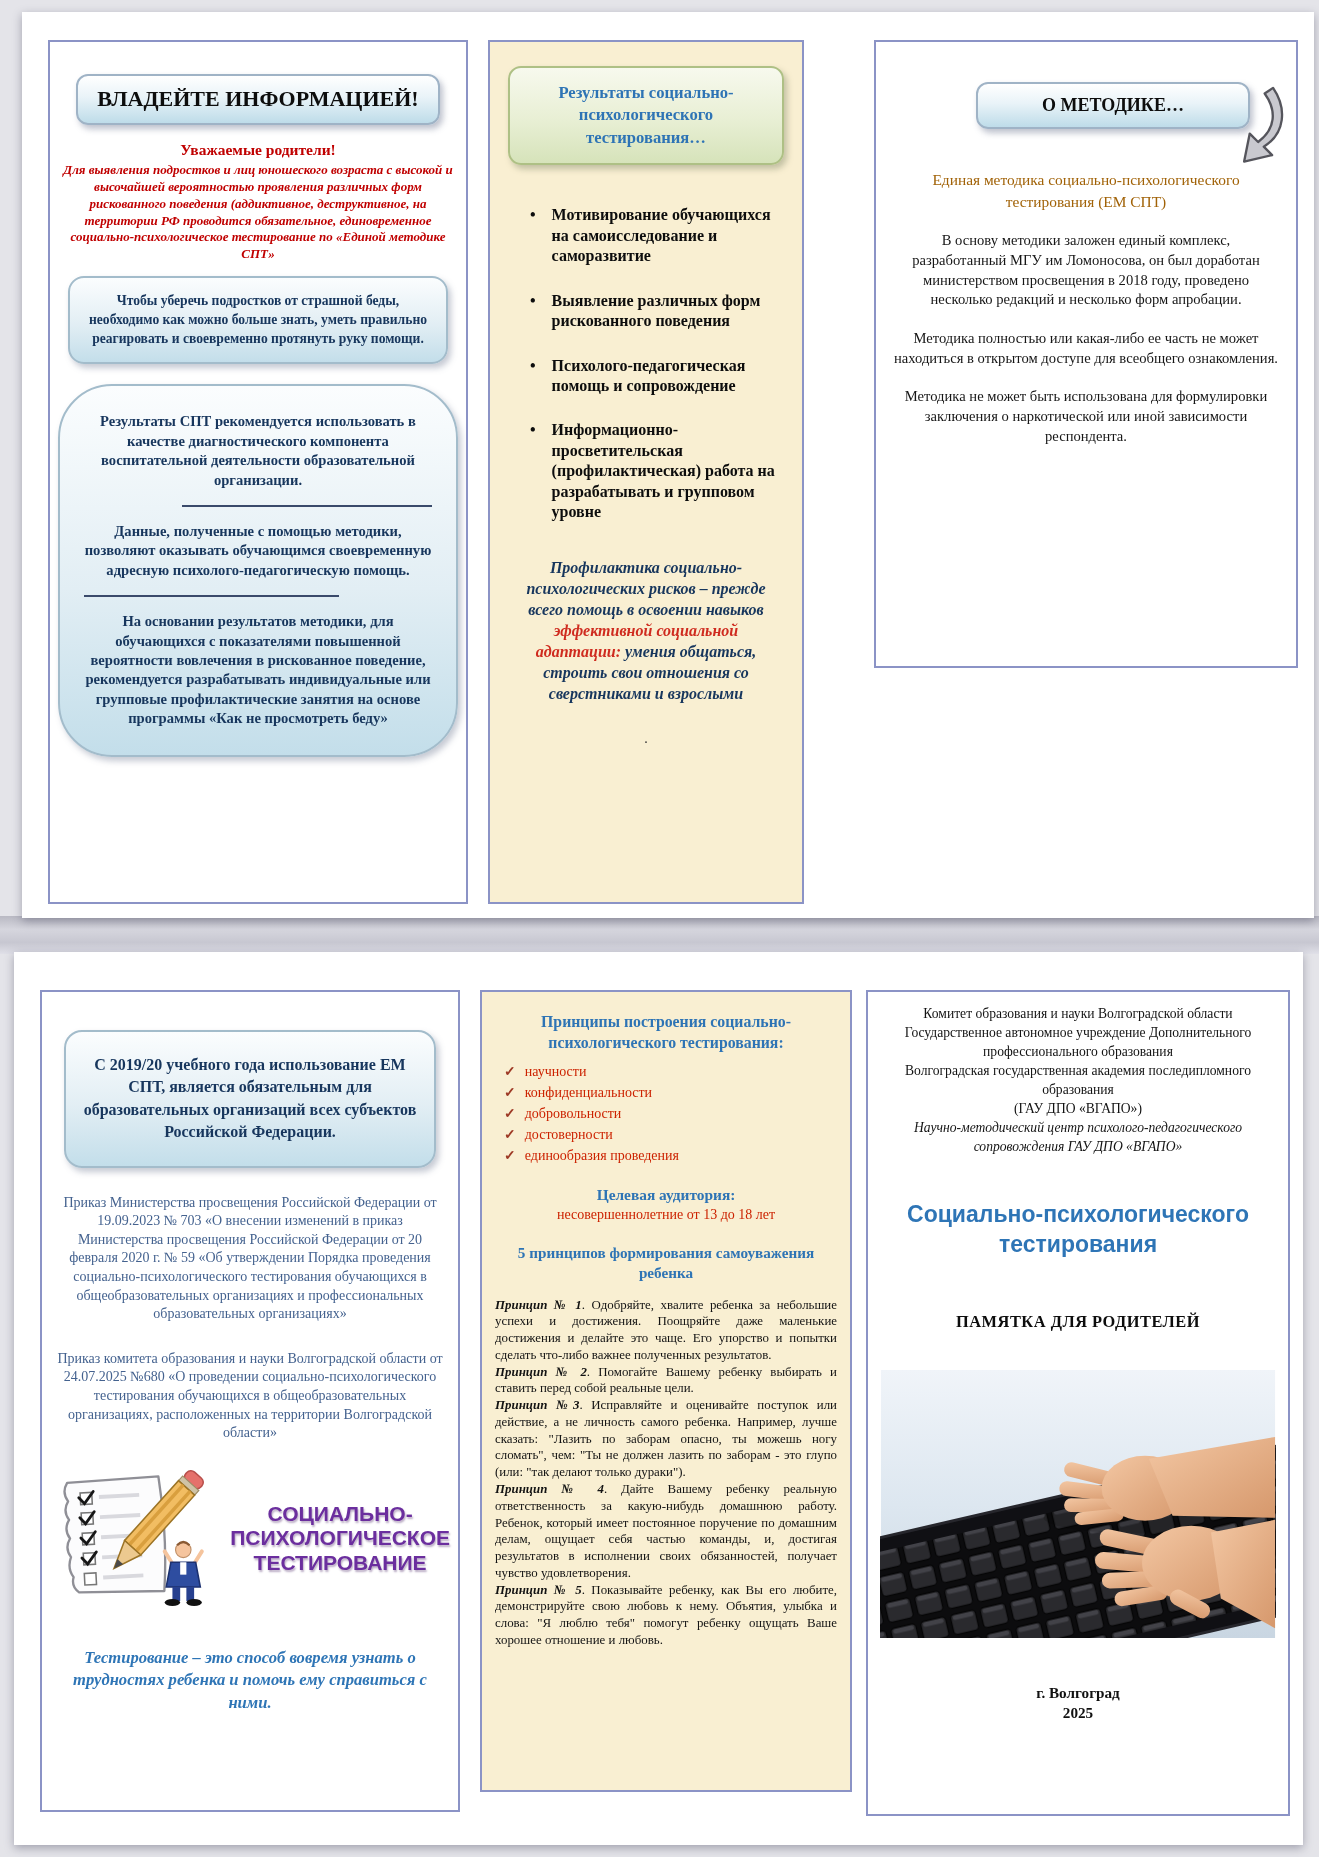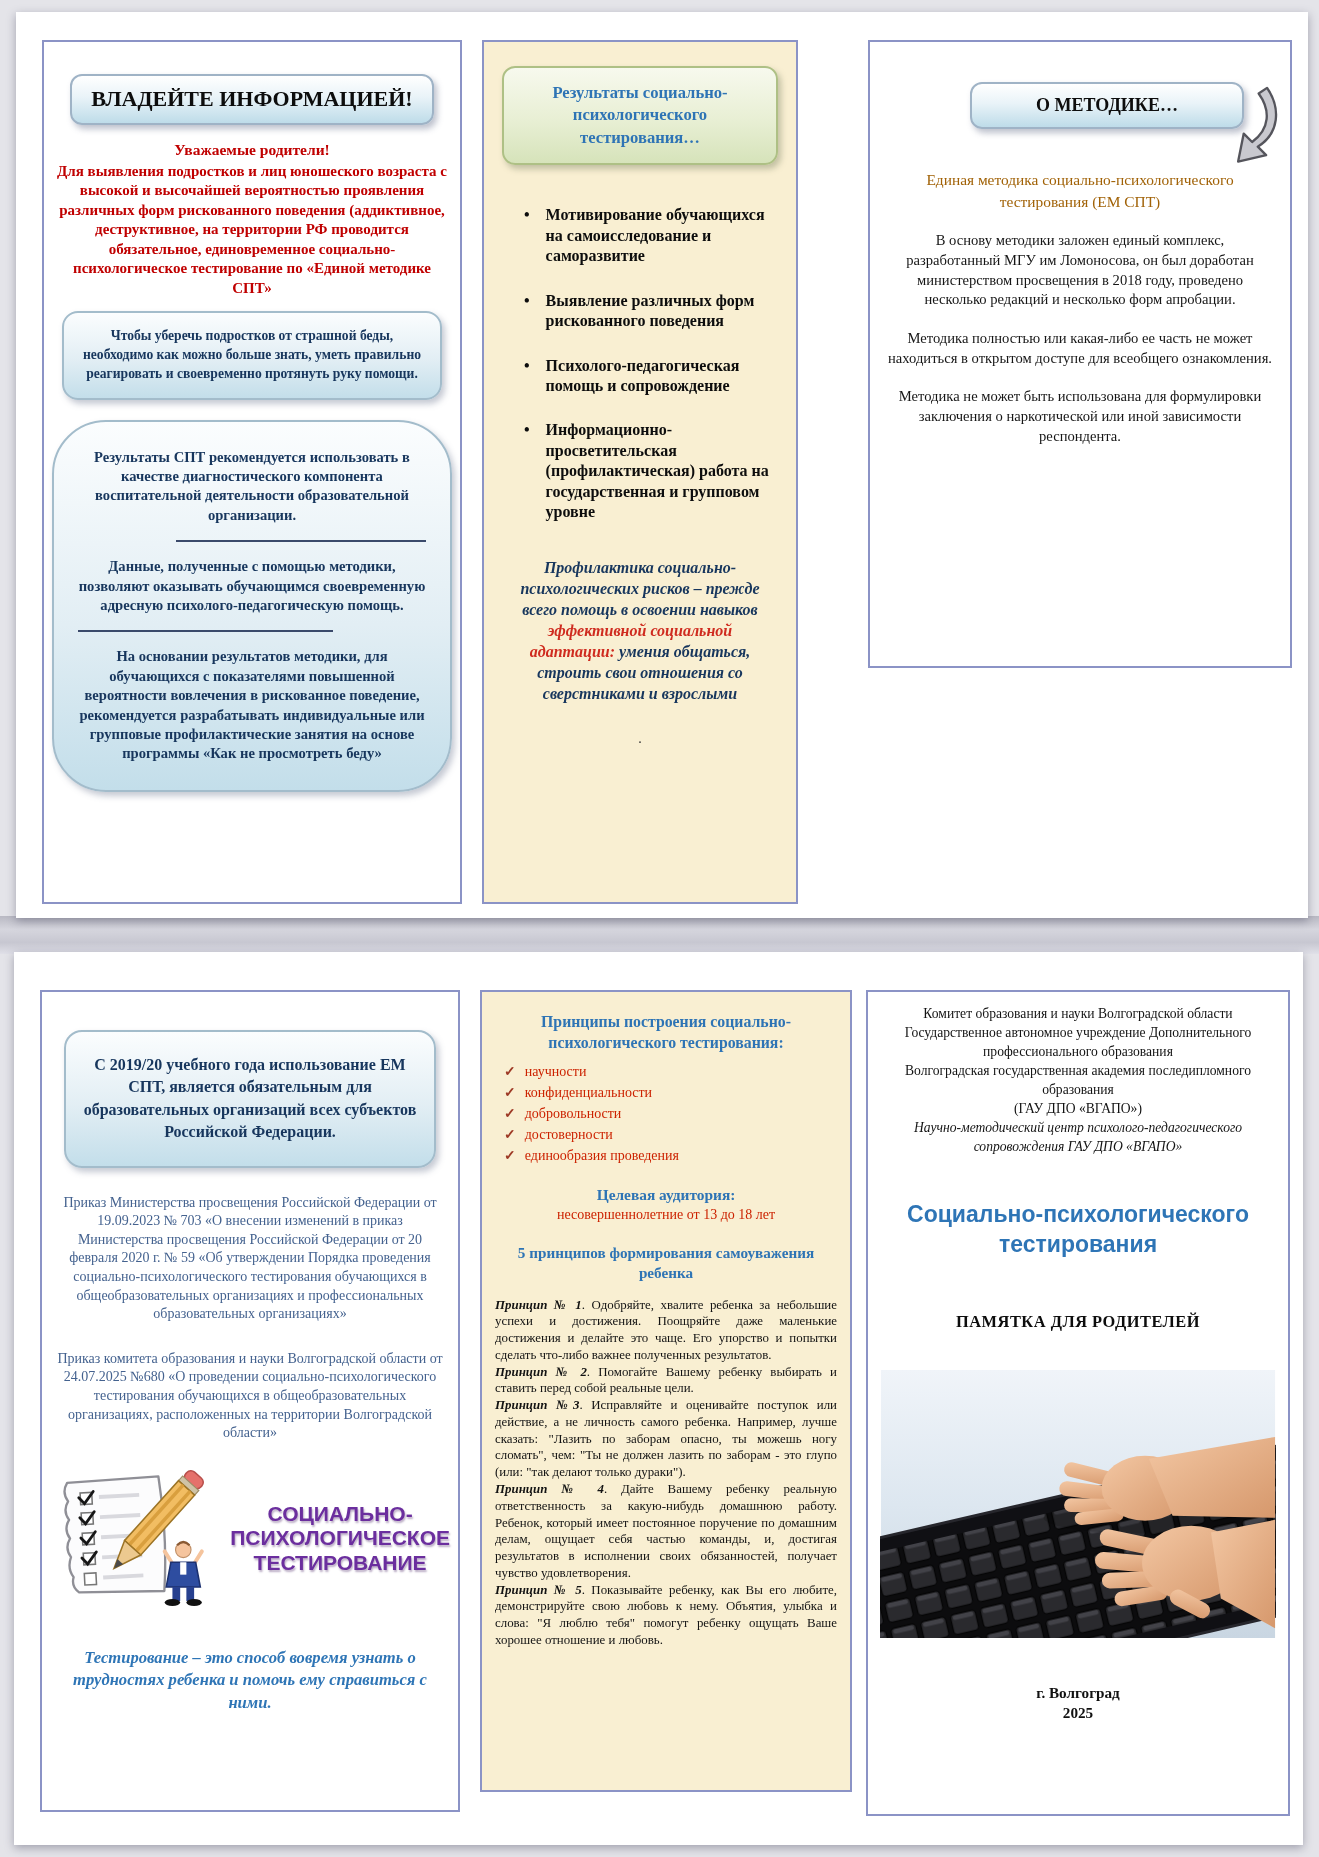--- a/index.html
+++ b/index.html
@@ -11,21 +11,21 @@
     color:#111;
   }
   .band {
     position:absolute; left:0; top:916px; width:1319px; height:38px;
     background:linear-gradient(180deg,#b9b9c3 0%,#d6d6de 35%,#c7c7d1 70%,#e0e0e8 100%);
   }
   .page {
     position:absolute; background:#ffffff;
     box-shadow:0 3px 9px rgba(60,60,85,.4);
   }
-  #page1 { left:16px; top:12px;  width:1292px; height:906px; }
+  #page1 { left:22px; top:12px;  width:1292px; height:906px; }
   #page2 { left:14px; top:952px; width:1289px; height:893px; }
 
   .panel {
     position:absolute; border:2px solid #8b93c6; background:#fff;
     overflow:hidden; box-sizing:border-box;
   }
   .cream { background:#f9efd2; }
 
   
   #p1-left  { left:26px;  top:28px; width:420px; height:864px; }
@@ -48,21 +48,21 @@
   }
   .soft-blue-box {
     background:linear-gradient(180deg,#fbfdfe 0%,#e2eef4 55%,#c3deea 100%);
     border:2px solid #a3bccb;
     box-shadow:3px 4px 6px rgba(90,100,130,.35);
   }
 
   
   .p1l-header { margin:32px 26px 0; padding:10px 6px; font-size:22px; font-weight:bold; line-height:1.22; text-align:center; color:#0d0d0d; }
   .p1l-salute { margin-top:16px; color:#c00000; font-weight:bold; font-size:15.5px; text-align:center; }
-  .p1l-intro  { margin:3px 12px 0; color:#c00000; font-weight:bold; font-size:15px; line-height:1.3; text-align:center; }
+  .p1l-intro  { margin:3px 12px 0; color:#c00000; font-weight:bold; font-size:13px; line-height:1.3; text-align:center;font-style:italic; }
   .p1l-box1   { margin:13px 18px 0; padding:14px 18px; border-radius:16px; color:#17365d; font-weight:bold; font-size:13.6px; line-height:1.38; text-align:center; }
   .p1l-big    { margin:20px 8px 0; padding:26px 24px; border-radius:54px; color:#17365d; font-weight:bold; font-size:14.6px; line-height:1.33; text-align:center; }
   .divider    { height:0; border-top:2px solid #3a4a6b; margin:15px 0; }
   .div-right  { width:250px; margin-left:auto; }
   .div-left   { width:255px; margin-right:auto; }
 
   
   .p1m-header { margin:24px 18px 0; padding:14px 10px; font-size:16.6px; font-weight:bold; color:#2e74b5; line-height:1.35; text-align:center; }
   .p1m-list   { list-style:none; margin:40px 0 0; padding:0 26px 0 40px; }
   .p1m-list li{ display:flex; gap:16px; font-size:16px; font-weight:bold; color:#0d0d0d; line-height:1.28; margin-bottom:24px; }
@@ -142,21 +142,21 @@
       <li>
         <span class="blt">•</span>
         <span>Выявление различных форм рискованного поведения</span>
       </li>
       <li>
         <span class="blt">•</span>
         <span>Психолого-педагогическая помощь и сопровождение</span>
       </li>
       <li>
         <span class="blt">•</span>
-        <span>Информационно-просветительская (профилактическая) работа на государственная и групповом уровне</span>
+        <span>Информационно-просветительская (профилактическая) работа на разрабатывать и групповом уровне</span>
       </li>
     </ul>
     <p class="p1m-quote">
       <span>Профилактика социально-психологических рисков – прежде всего помощь в освоении навыков </span>
       <span class="hl">эффективной социальной адаптации:</span>
       <span> умения общаться, строить свои отношения со сверстниками и взрослыми</span>
     </p>
     <div class="p1m-dot">.</div>
   </div>
 

